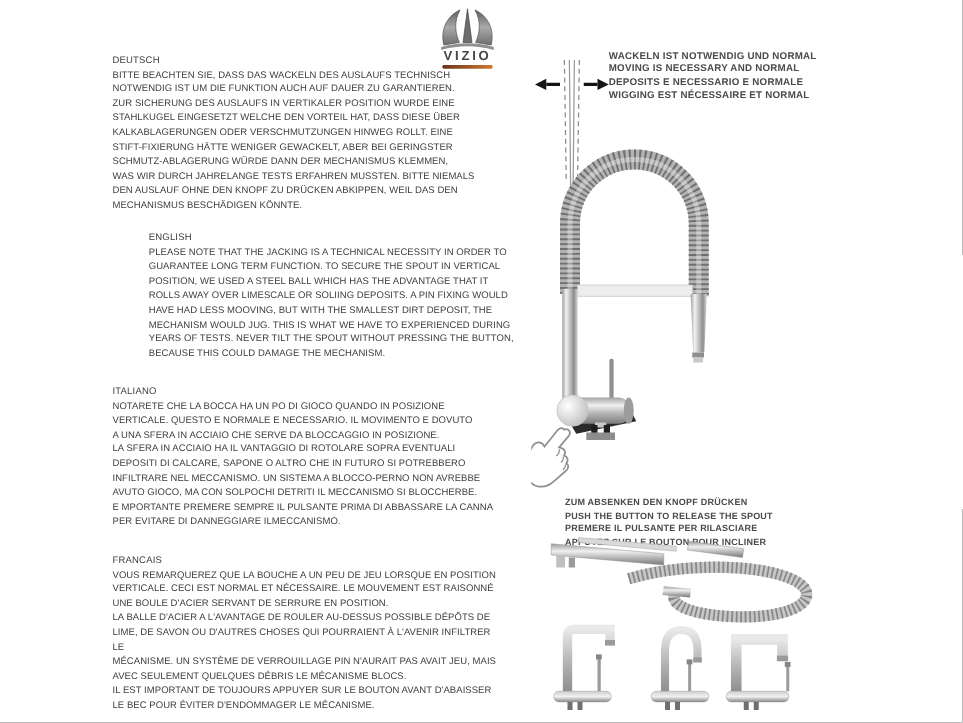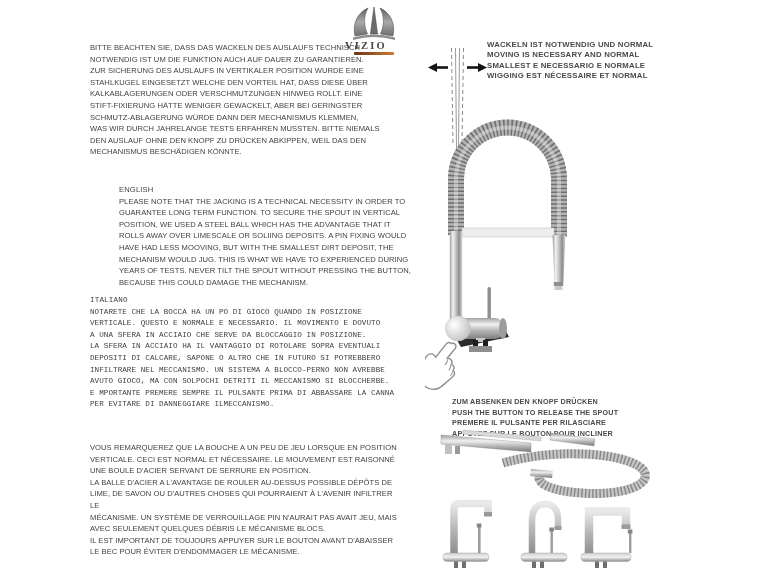--- a/index.html
+++ b/index.html
@@ -6,21 +6,21 @@
   .page{
     position:relative;width:770px;height:578px;background:#ffffff;
     font-family:"Liberation Sans", sans-serif;overflow:hidden;margin:0 auto;
   }
   .section{position:absolute;left:90px;width:310px;color:#3e3e3e;}
   .sec-heading{font-size:7.6px;line-height:11.6px;letter-spacing:.15px;}
   .sec-body{font-size:7.6px;line-height:11.6px;letter-spacing:.05px;white-space:pre-line;}
   .note{position:absolute;color:#4a4a4a;font-weight:bold;white-space:pre-line;letter-spacing:.2px;}
   .note-wiggle{left:487px;top:40px;font-size:7.8px;line-height:10.4px;}
   .note-push{left:452px;top:397px;font-size:7.2px;line-height:10.5px;}
-  .logo{position:absolute;left:345px;top:6px;width:58px;font-family:Liberation Serif, serif;}
+  .logo{position:absolute;left:345px;top:6px;width:58px;text-align:center;}
   .brand-name{font-size:10.5px;font-weight:bold;color:#474740;letter-spacing:2.2px;line-height:11px;}
   .brand-underline{width:40px;height:3.2px;margin:1px auto 0 auto;
     background:linear-gradient(90deg,#6b3417,#cf7a33);border-radius:1px;}
   svg{position:absolute;display:block;}
   .svg-main{left:425px;top:45px;}
   .svg-folded{left:433px;top:427px;}
   .svg-variants{left:437px;top:490px;}
 </style>
 </head>
 <body>
@@ -39,20 +39,21 @@
       <path d="M10 30 C7 16 14 6 23 2 C18 11 19 20 22.5 28 Z" fill="url(#crownG)" stroke="#555" stroke-width="0.6"></path>
       <path d="M48 30 C51 16 44 6 35 2 C40 11 39 20 35.5 28 Z" fill="url(#crownG)" stroke="#555" stroke-width="0.6"></path>
       <path d="M29 1 L32.6 28 L25.4 28 Z" fill="#6c6c6c" stroke="#4d4d4d" stroke-width="0.6"></path>
       <path d="M8 31.5 Q29 25.5 50 31.5 L50 34 Q29 28 8 34 Z" fill="#8f8f8f"></path>
     </svg>
     <div class="brand-name">VIZIO</div>
     <div class="brand-underline"></div>
   </div>
 
   <div class="section" style="top:42px;">
+    <div class="sec-heading">DEUTSCH</div>
     <div class="sec-body">BITTE BEACHTEN SIE, DASS DAS WACKELN DES AUSLAUFS TECHNISCH
 NOTWENDIG IST UM DIE FUNKTION AUCH AUF DAUER ZU GARANTIEREN.
 ZUR SICHERUNG DES AUSLAUFS IN VERTIKALER POSITION WURDE EINE
 STAHLKUGEL EINGESETZT WELCHE DEN VORTEIL HAT, DASS DIESE ÜBER
 KALKABLAGERUNGEN ODER VERSCHMUTZUNGEN HINWEG ROLLT. EINE
 STIFT-FIXIERUNG HÄTTE WENIGER GEWACKELT, ABER BEI GERINGSTER
 SCHMUTZ-ABLAGERUNG WÜRDE DANN DER MECHANISMUS KLEMMEN,
 WAS WIR DURCH JAHRELANGE TESTS ERFAHREN MUSSTEN. BITTE NIEMALS
 DEN AUSLAUF OHNE DEN KNOPF ZU DRÜCKEN ABKIPPEN, WEIL DAS DEN
 MECHANISMUS BESCHÄDIGEN KÖNNTE.</div>
@@ -63,48 +64,49 @@
     <div class="sec-body">PLEASE NOTE THAT THE JACKING IS A TECHNICAL NECESSITY IN ORDER TO
 GUARANTEE LONG TERM FUNCTION. TO SECURE THE SPOUT IN VERTICAL
 POSITION, WE USED A STEEL BALL WHICH HAS THE ADVANTAGE THAT IT
 ROLLS AWAY OVER LIMESCALE OR SOLIING DEPOSITS. A PIN FIXING WOULD
 HAVE HAD LESS MOOVING, BUT WITH THE SMALLEST DIRT DEPOSIT, THE
 MECHANISM WOULD JUG. THIS IS WHAT WE HAVE TO EXPERIENCED DURING
 YEARS OF TESTS. NEVER TILT THE SPOUT WITHOUT PRESSING THE BUTTON,
 BECAUSE THIS COULD DAMAGE THE MECHANISM.</div>
   </div>
 
-  <div class="section" style="top:295px;font-family:Liberation Mono, monospace;">
+  <div class="section" style="top:307px;">
     <div class="sec-heading">ITALIANO</div>
     <div class="sec-body">NOTARETE CHE LA BOCCA HA UN PO DI GIOCO QUANDO IN POSIZIONE
 VERTICALE. QUESTO E NORMALE E NECESSARIO. IL MOVIMENTO  E DOVUTO
 A UNA SFERA IN ACCIAIO CHE SERVE DA BLOCCAGGIO IN POSIZIONE.
 LA SFERA IN ACCIAIO HA IL VANTAGGIO DI ROTOLARE SOPRA EVENTUALI
 DEPOSITI DI CALCARE, SAPONE O ALTRO CHE IN FUTURO SI POTREBBERO
 INFILTRARE NEL MECCANISMO.  UN SISTEMA A BLOCCO-PERNO NON AVREBBE
 AVUTO GIOCO, MA CON SOLPOCHI DETRITI IL MECCANISMO SI BLOCCHERBE.
 E MPORTANTE PREMERE SEMPRE IL PULSANTE PRIMA DI ABBASSARE LA CANNA
 PER EVITARE DI DANNEGGIARE ILMECCANISMO.</div>
   </div>
 
   <div class="section" style="top:442px;">
+    <div class="sec-heading">FRANCAIS</div>
     <div class="sec-body">VOUS REMARQUEREZ QUE LA BOUCHE A UN PEU DE JEU LORSQUE EN POSITION
 VERTICALE. CECI EST NORMAL ET NÉCESSAIRE. LE MOUVEMENT EST RAISONNÉ
 UNE BOULE D'ACIER SERVANT DE SERRURE EN POSITION.
 LA BALLE D'ACIER A L'AVANTAGE DE ROULER AU-DESSUS POSSIBLE DÉPÔTS DE
 LIME, DE SAVON OU D'AUTRES CHOSES QUI POURRAIENT À L'AVENIR INFILTRER LE
 MÉCANISME. UN SYSTÈME DE VERROUILLAGE PIN N'AURAIT PAS AVAIT JEU, MAIS
 AVEC SEULEMENT QUELQUES DÉBRIS LE MÉCANISME BLOCS.
 IL EST IMPORTANT DE TOUJOURS APPUYER SUR LE BOUTON AVANT D'ABAISSER
 LE BEC POUR ÉVITER D'ENDOMMAGER LE MÉCANISME.</div>
   </div>
 
   <div class="note note-wiggle">WACKELN IST NOTWENDIG UND NORMAL
 MOVING IS NECESSARY AND NORMAL
-SMALLEST E NECESSARIO E NORMALE
+DEPOSITS E NECESSARIO E NORMALE
 WIGGING EST NÉCESSAIRE ET NORMAL</div>
   <div class="note note-push">ZUM ABSENKEN DEN KNOPF DRÜCKEN
 PUSH THE BUTTON TO RELEASE THE SPOUT
 PREMERE IL PULSANTE PER RILASCIARE
 APPUYEZ SUR LE BOUTON POUR INCLINER</div>
 
   <svg class="svg-main" width="195" height="350" viewBox="0 0 195 350">
     <defs>
       <linearGradient id="chromeV" x1="0" y1="0" x2="1" y2="0">
         <stop offset="0" stop-color="#9e9e9e"></stop>

